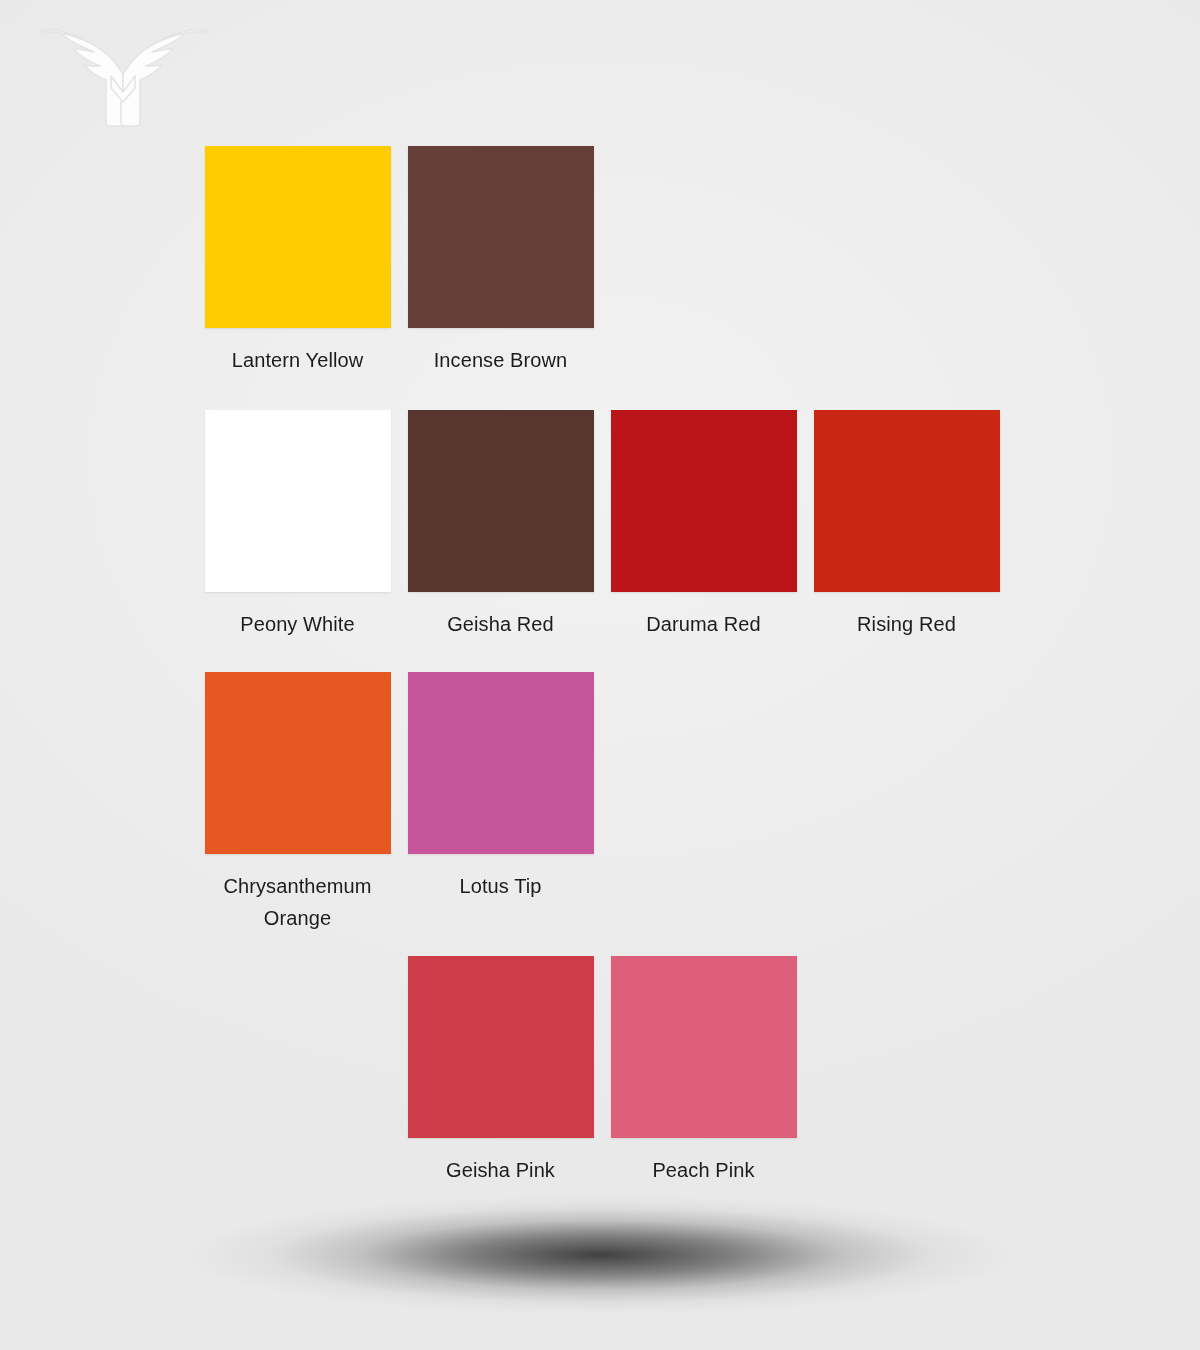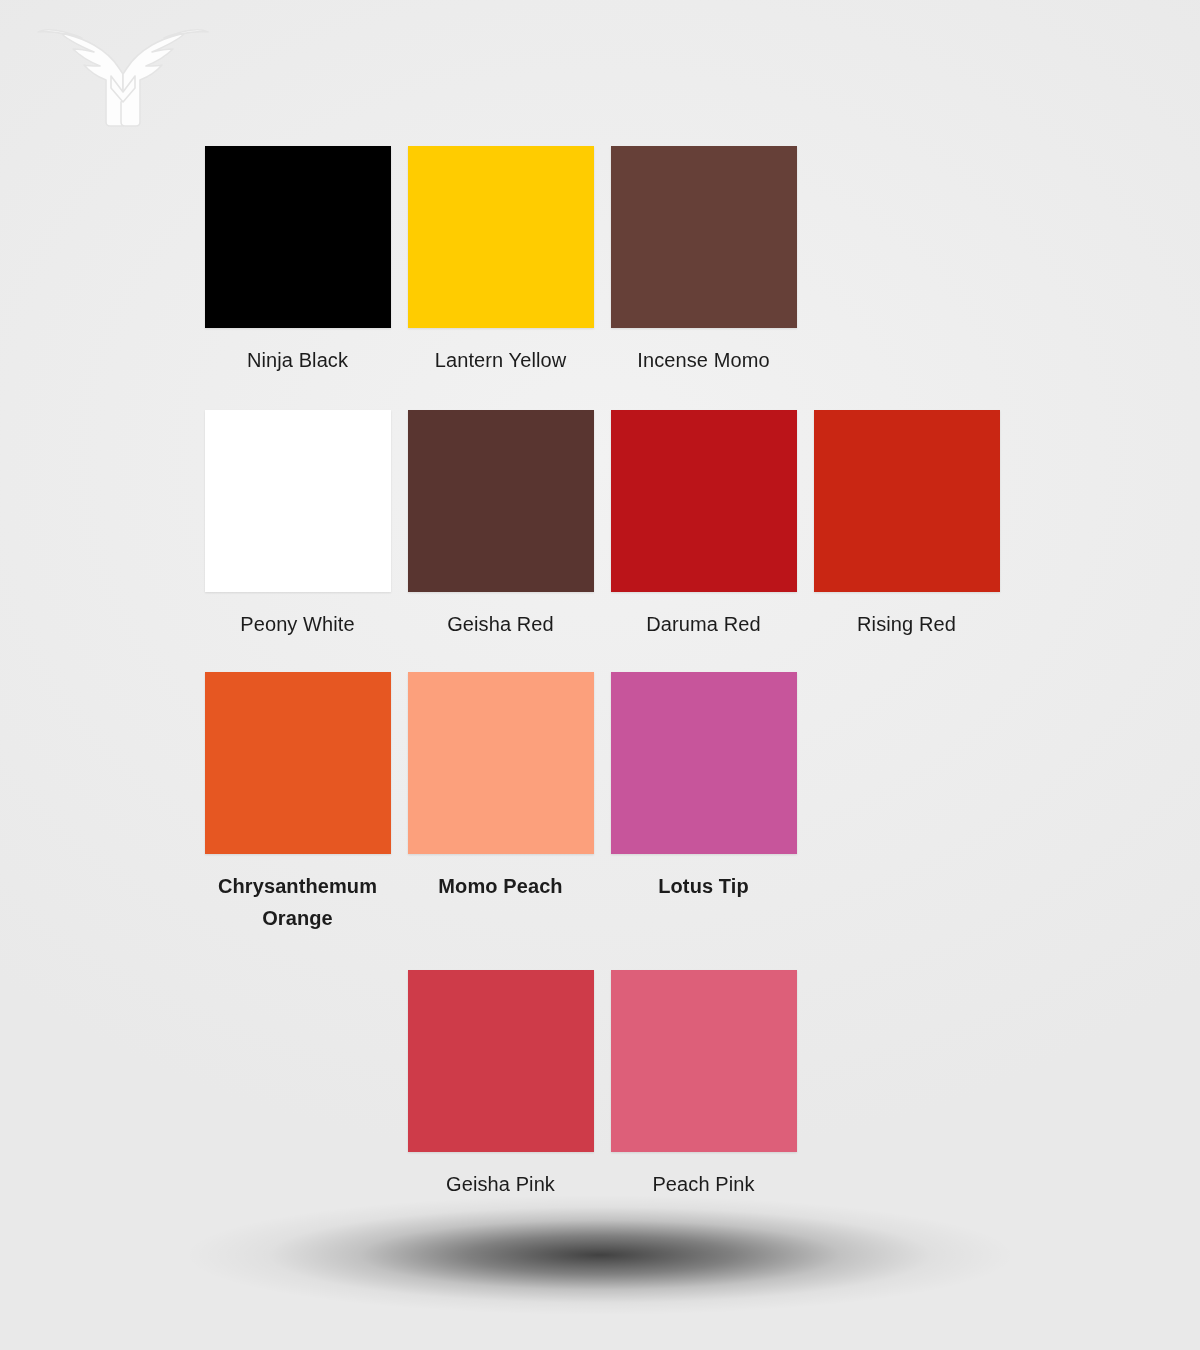--- a/index.html
+++ b/index.html
@@ -89,21 +89,21 @@
     text-align: center;
     letter-spacing: 0.1px;
     font-family: "Liberation Sans", sans-serif;
     width: 190px;
     min-height: 34px;
   }
 
   
   .row-1 { margin-bottom: 32px; }
   .row-2 { margin-bottom: 30px; }
-  .row-3 { margin-bottom: 36px; font-weight: bold; }
+  .row-3 { margin-bottom: 22px; }
 </style>
 </head>
 <body>
 
 <div class="backdrop"></div>
 
 <div class="logo-watermark">
   <svg viewBox="0 0 190 116" width="190" height="116" aria-hidden="true">
     <g fill="#ffffff" stroke="#e4e4e4" stroke-width="1.6" stroke-linejoin="round">
 
@@ -123,30 +123,26 @@
 
       <path d="M83 62 L 95 78 L 107 62 L 107 74 L 95 88 L 83 74 Z"></path>
     </g>
   </svg>
 </div>
 
 <div class="palette">
 
   <div class="swatch-row row-1">
     <div class="swatch-cell">
-      <div class="swatch-chip" style="background-color: rgb(0, 0, 0);"></div>
-      <div class="swatch-label">Ninja Black</div>
-    </div>
-    <div class="swatch-cell">
       <div class="swatch-chip" style="background-color: rgb(255, 204, 0);"></div>
       <div class="swatch-label">Lantern Yellow</div>
     </div>
     <div class="swatch-cell">
       <div class="swatch-chip" style="background-color: rgb(102, 64, 56);"></div>
-      <div class="swatch-label">Incense Momo</div>
+      <div class="swatch-label">Incense Brown</div>
     </div>
   </div>
 
   <div class="swatch-row row-2">
     <div class="swatch-cell">
       <div class="swatch-chip" style="background-color: rgb(255, 255, 255);"></div>
       <div class="swatch-label">Peony White</div>
     </div>
     <div class="swatch-cell">
       <div class="swatch-chip" style="background-color: rgb(89, 53, 48);"></div>
@@ -161,24 +157,20 @@
       <div class="swatch-label">Rising Red</div>
     </div>
   </div>
 
   <div class="swatch-row row-3">
     <div class="swatch-cell">
       <div class="swatch-chip" style="background-color: rgb(230, 87, 34);"></div>
       <div class="swatch-label">Chrysanthemum Orange</div>
     </div>
     <div class="swatch-cell">
-      <div class="swatch-chip" style="background-color: rgb(252, 160, 124);"></div>
-      <div class="swatch-label">Momo Peach</div>
-    </div>
-    <div class="swatch-cell">
       <div class="swatch-chip" style="background-color: rgb(199, 85, 155);"></div>
       <div class="swatch-label">Lotus Tip</div>
     </div>
   </div>
 
   <div class="swatch-row row-centered">
     <div class="swatch-cell">
       <div class="swatch-chip" style="background-color: rgb(206, 59, 73);"></div>
       <div class="swatch-label">Geisha Pink</div>
     </div>

